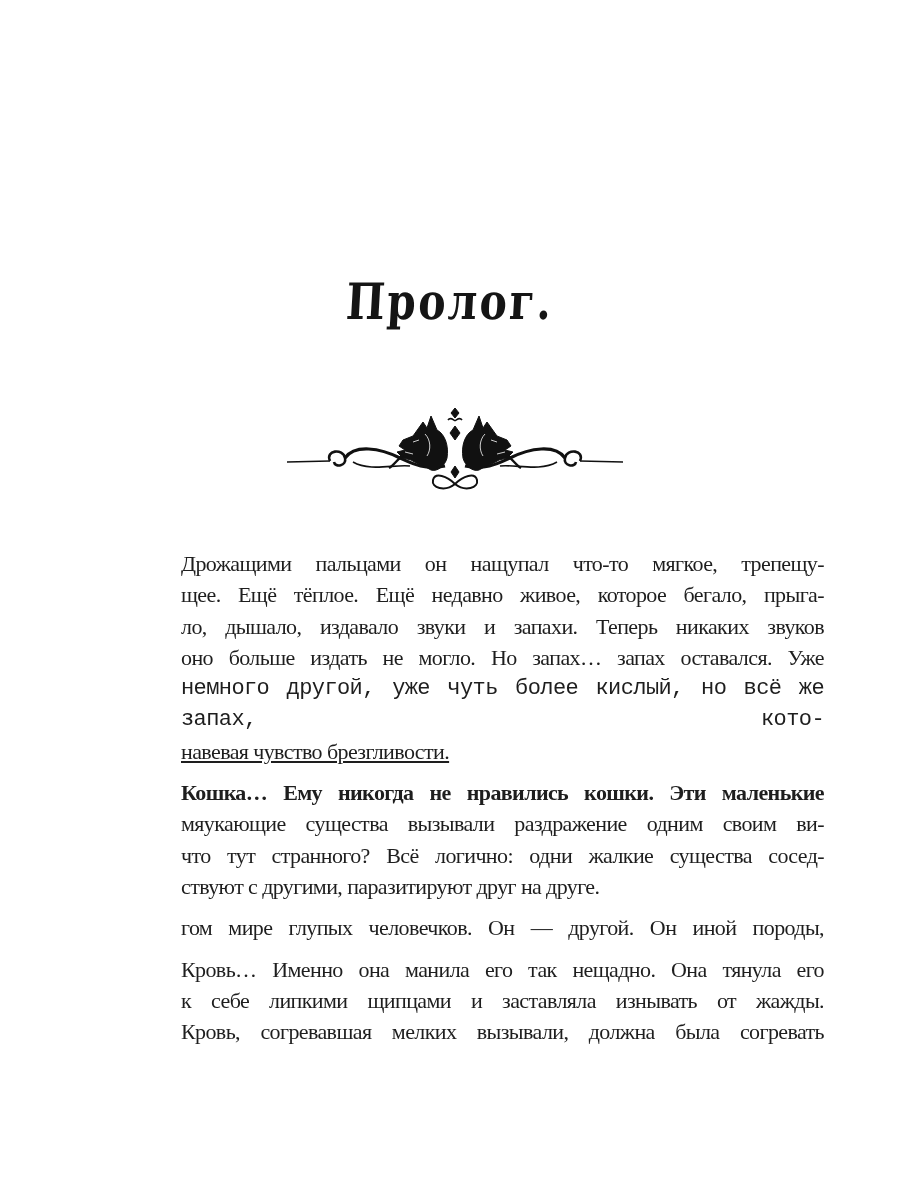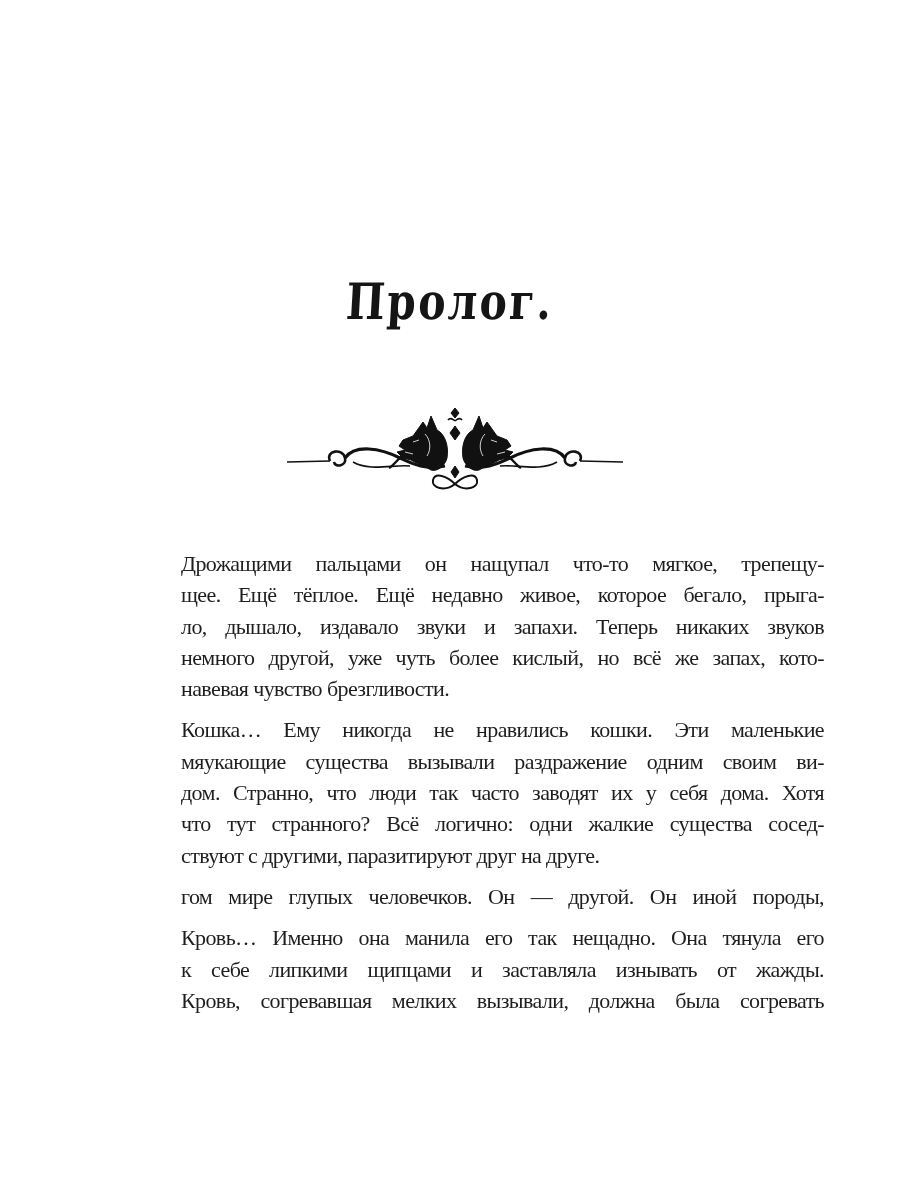--- a/index.html
+++ b/index.html
@@ -115,28 +115,28 @@
       <path d="M220 52 L212 54"></path>
     </g>
   </svg>
 
   <div class="body-text">
 
     <div class="para">
       <span class="line"><span class="line-inner" style="width: 643px; white-space: normal;">Дрожащими пальцами он нащупал что-то мягкое, трепещу-</span></span>
       <span class="line"><span class="line-inner" style="width: 643px; white-space: normal;">щее. Ещё тёплое. Ещё недавно живое, которое бегало, прыга-</span></span>
       <span class="line"><span class="line-inner" style="width: 643px; white-space: normal;">ло, дышало, издавало звуки и запахи. Теперь никаких звуков</span></span>
-      <span class="line"><span class="line-inner" style="width: 643px; white-space: normal;">немного другой, уже чуть более кислый, но всё же запах, кото-</span></span>
-      <span class="line last"><span class="line-inner" style="width: auto; white-space: nowrap;">навевая чувство брезгливости.</span></span>
+      <span class="line"><span class="line-inner" style="width: 643px; white-space: normal;">оно больше издать не могло. Но запах… запах оставался. Уже</span></span>
+      <span class="line"><span class="line-inner" style="width: 643px; white-space: normal; font-family: Liberation Mono, monospace;">немного другой, уже чуть более кислый, но всё же запах, кото-</span></span>
+      <span class="line last"><span class="line-inner" style="width: auto; white-space: nowrap; text-decoration: underline;">навевая чувство брезгливости.</span></span>
     </div>
 
     <div class="para">
-      <span class="line"><span class="line-inner" style="width: 643px; white-space: normal;">Кошка… Ему никогда не нравились кошки. Эти маленькие</span></span>
+      <span class="line"><span class="line-inner" style="width: 643px; white-space: normal; font-weight: bold;">Кошка… Ему никогда не нравились кошки. Эти маленькие</span></span>
       <span class="line"><span class="line-inner" style="width: 643px; white-space: normal;">мяукающие существа вызывали раздражение одним своим ви-</span></span>
-      <span class="line"><span class="line-inner" style="width: 643px; white-space: normal;">дом. Странно, что люди так часто заводят их у себя дома. Хотя</span></span>
       <span class="line"><span class="line-inner" style="width: 643px; white-space: normal;">что тут странного? Всё логично: одни жалкие существа сосед-</span></span>
       <span class="line last"><span class="line-inner" style="width: auto; white-space: nowrap;">ствуют с другими, паразитируют друг на друге.</span></span>
     </div>
 
     <div class="para">
       <span class="line"><span class="line-inner" style="width: 643px; white-space: normal;">гом мире глупых человечков. Он — другой. Он иной породы,</span></span>
     </div>
 
     <div class="para">
       <span class="line"><span class="line-inner" style="width: 643px; white-space: normal;">Кровь… Именно она манила его так нещадно. Она тянула его</span></span>

